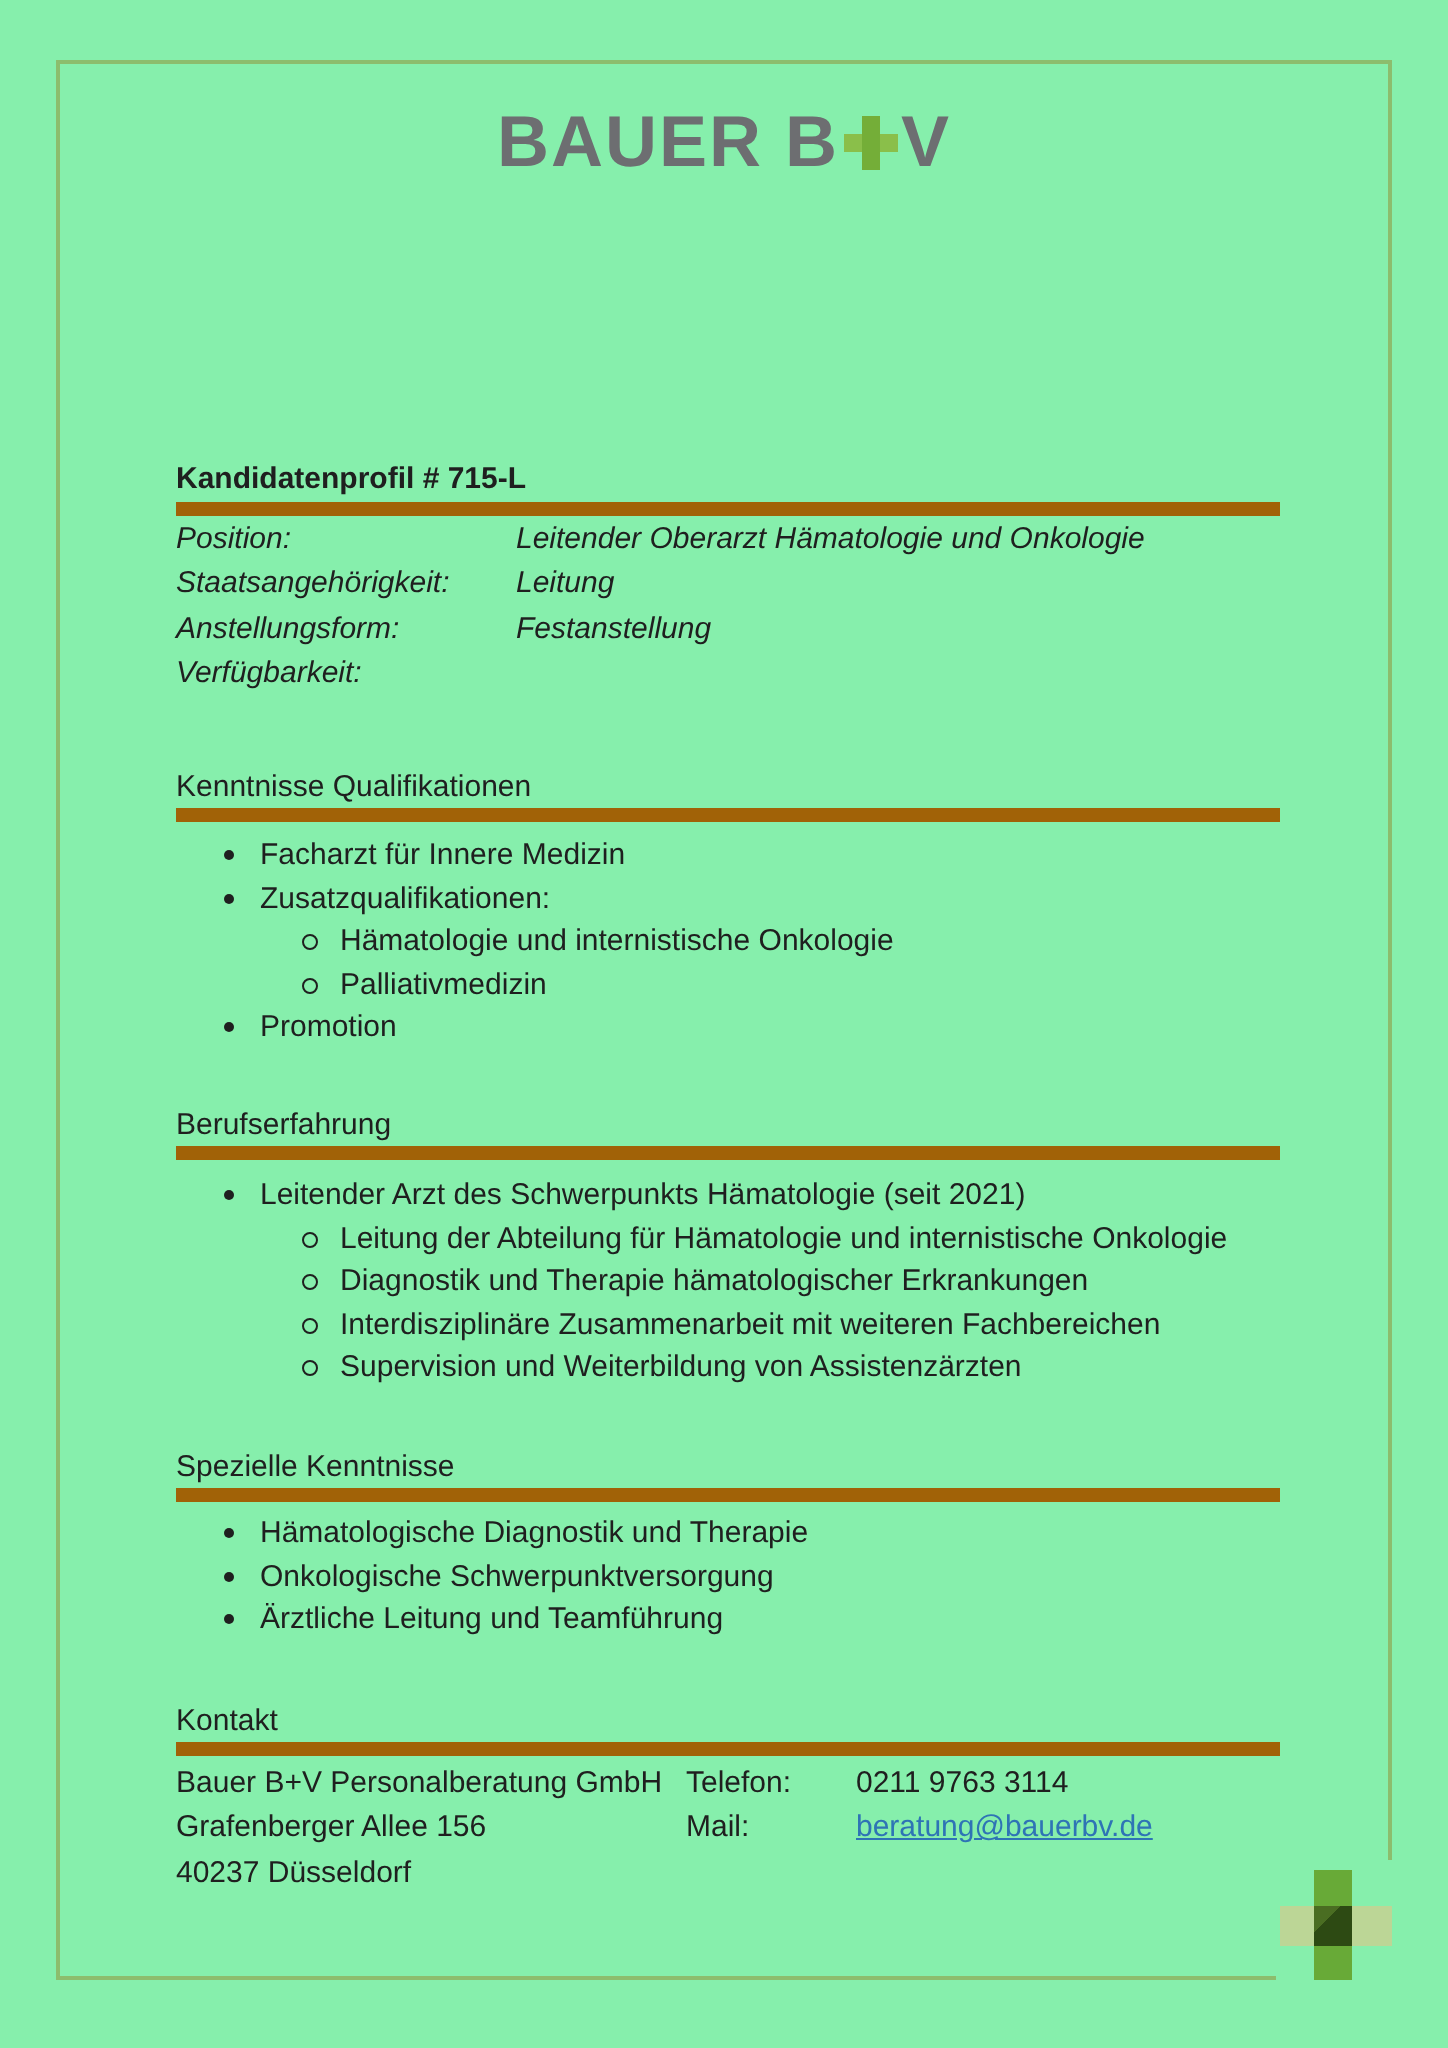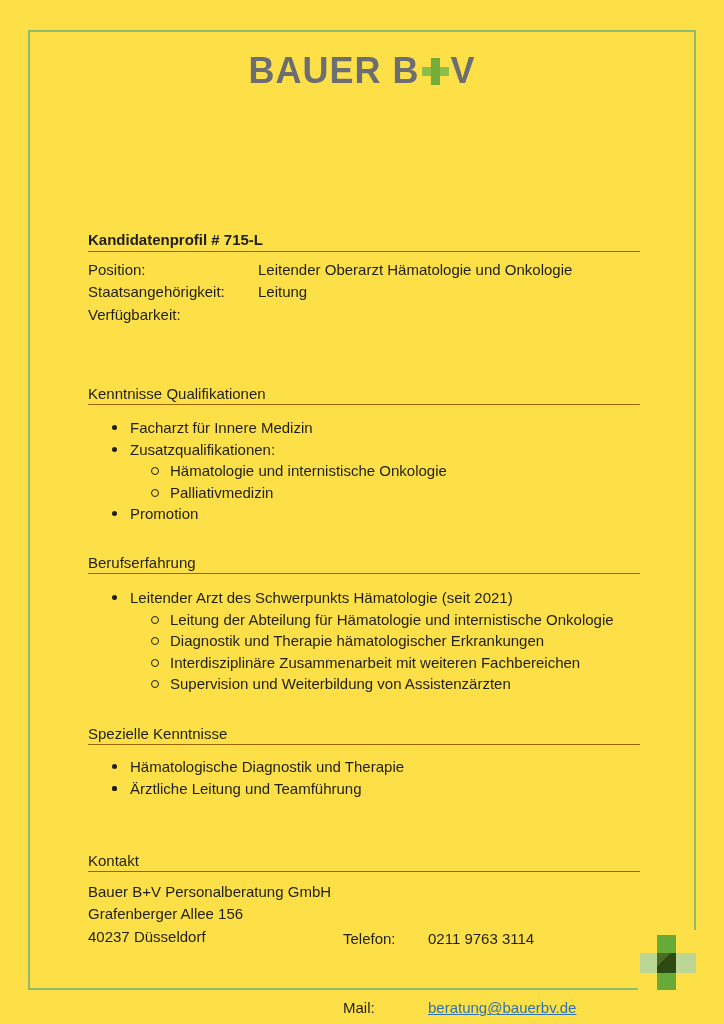--- a/index.html
+++ b/index.html
@@ -1,18 +1,18 @@
 <!DOCTYPE html>
 <html><head>
 <meta charset="utf-8">
 <title>Kandidatenprofil # 715-L</title>
 <style>
   html,body{margin:0;padding:0;background:#ffffff;}
   .page{
-    position:relative;width:724px;height:1024px;background:#fde047;overflow:hidden;
+    position:relative;width:724px;height:1024px;background:#86efac;overflow:hidden;
     font-family:"Liberation Sans",sans-serif;color:#1f1f1f;
   }
   
   .frame{position:absolute;background:#8cbd6d;}
   .frame-top{left:28px;top:30px;width:668px;height:2px;}
   .frame-left{left:28px;top:30px;width:2px;height:960px;}
   .frame-right{left:694px;top:30px;width:2px;height:900px;}
   .frame-bottom{left:28px;top:988px;width:610px;height:2px;}
 
   
@@ -24,43 +24,43 @@
 
   
   .logo{position:absolute;left:0;top:50px;width:724px;text-align:center;
     font-size:36px;font-weight:bold;letter-spacing:1px;color:#6d6e71;white-space:nowrap;}
   .logo-plus{display:inline-block;position:relative;width:27px;height:27px;margin:0 2px;top:2px;}
   .logo-plus .lp-h{position:absolute;left:0;top:9px;width:27px;height:9px;background:#8abf4a;}
   .logo-plus .lp-v{position:absolute;left:9px;top:0;width:9px;height:27px;background:#74ae38;}
 
   
   .content{position:absolute;left:88px;top:0;width:552px;font-size:15px;}
-  .rule-under{border-bottom:1px solid #a16207;}
+  .rule-under{border-bottom:7px solid #a16207;}
 
   .title-block{position:absolute;top:231px;width:100%;line-height:18px;
     font-weight:bold;padding-bottom:2px;}
 
-  .fields{position:absolute;top:259px;width:100%;}
+  .fields{position:absolute;top:259px;width:100%;font-style:italic;}
   .field-row{display:grid;grid-template-columns:170px 1fr;line-height:22.4px;}
 
   .sec-heading{position:absolute;width:100%;line-height:18px;padding-bottom:1px;font-weight:normal;}
   .sec-h1{top:385px;} .sec-h2{top:554px;} .sec-h3{top:725px;} .sec-h4{top:852px;}
 
   ul.bullets{position:absolute;list-style:none;margin:0;padding:0;width:100%;}
   .list1{top:417px;} .list2{top:587px;} .list3{top:756px;}
   ul.bullets li{position:relative;line-height:21.6px;}
   li.l1{padding-left:42px;}
   li.l2{padding-left:82px;}
   .dot{position:absolute;left:24px;top:8px;width:5px;height:5px;border-radius:50%;background:#1f1f1f;}
   .circ{position:absolute;left:63px;top:7px;width:6px;height:6px;border-radius:50%;border:1px solid #1f1f1f;}
 
   .contact-block{position:absolute;top:881px;width:100%;}
   .company .line{line-height:22.4px;}
   .details{position:absolute;left:255px;top:0;}
-  .detail-row{display:grid;grid-template-columns:85px auto;line-height:22.4px;margin-top:47px;}
+  .detail-row{display:grid;grid-template-columns:85px auto;line-height:22.4px;}
   a.link{color:#2e74b5;text-decoration:underline;}
 </style>
 </head>
 <body>
 
 <div class="page">
 
   <div class="frame frame-top"></div>
   <div class="frame frame-left"></div>
   <div class="frame frame-right"></div>
@@ -85,20 +85,24 @@
     <div class="fields">
         <div class="field-row">
           <span class="field-label">Position:</span>
           <span class="field-value">Leitender Oberarzt Hämatologie und Onkologie</span>
         </div>
         <div class="field-row">
           <span class="field-label">Staatsangehörigkeit:</span>
           <span class="field-value">Leitung</span>
         </div>
         <div class="field-row">
+          <span class="field-label">Anstellungsform:</span>
+          <span class="field-value">Festanstellung</span>
+        </div>
+        <div class="field-row">
           <span class="field-label">Verfügbarkeit:</span>
         </div>
       </div>
 
     <div class="sec-heading sec-h1 rule-under">Kenntnisse Qualifikationen</div>
     <ul class="bullets list1">
         <li class="l1"><span class="dot"></span><span class="txt">Facharzt für Innere Medizin</span></li>
         <li class="l1"><span class="dot"></span><span class="txt">Zusatzqualifikationen:</span></li>
         <li class="l2"><span class="circ"></span><span class="txt">Hämatologie und internistische Onkologie</span></li>
         <li class="l2"><span class="circ"></span><span class="txt">Palliativmedizin</span></li>
@@ -110,21 +114,21 @@
         <li class="l1"><span class="dot"></span><span class="txt">Leitender Arzt des Schwerpunkts Hämatologie (seit 2021)</span></li>
         <li class="l2"><span class="circ"></span><span class="txt">Leitung der Abteilung für Hämatologie und internistische Onkologie</span></li>
         <li class="l2"><span class="circ"></span><span class="txt">Diagnostik und Therapie hämatologischer Erkrankungen</span></li>
         <li class="l2"><span class="circ"></span><span class="txt">Interdisziplinäre Zusammenarbeit mit weiteren Fachbereichen</span></li>
         <li class="l2"><span class="circ"></span><span class="txt">Supervision und Weiterbildung von Assistenzärzten</span></li>
       </ul>
 
     <div class="sec-heading sec-h3 rule-under">Spezielle Kenntnisse</div>
     <ul class="bullets list3">
         <li class="l1"><span class="dot"></span><span class="txt">Hämatologische Diagnostik und Therapie</span></li>
-        <li class="l1"><span class="dot"></span></li>
+        <li class="l1"><span class="dot"></span><span class="txt">Onkologische Schwerpunktversorgung</span></li>
         <li class="l1"><span class="dot"></span><span class="txt">Ärztliche Leitung und Teamführung</span></li>
       </ul>
 
     <div class="sec-heading sec-h4 rule-under">Kontakt</div>
     <div class="contact-block">
       <div class="company">
           <div class="line">Bauer B+V Personalberatung GmbH</div>
           <div class="line">Grafenberger Allee 156</div>
           <div class="line">40237 Düsseldorf</div>
         </div>

